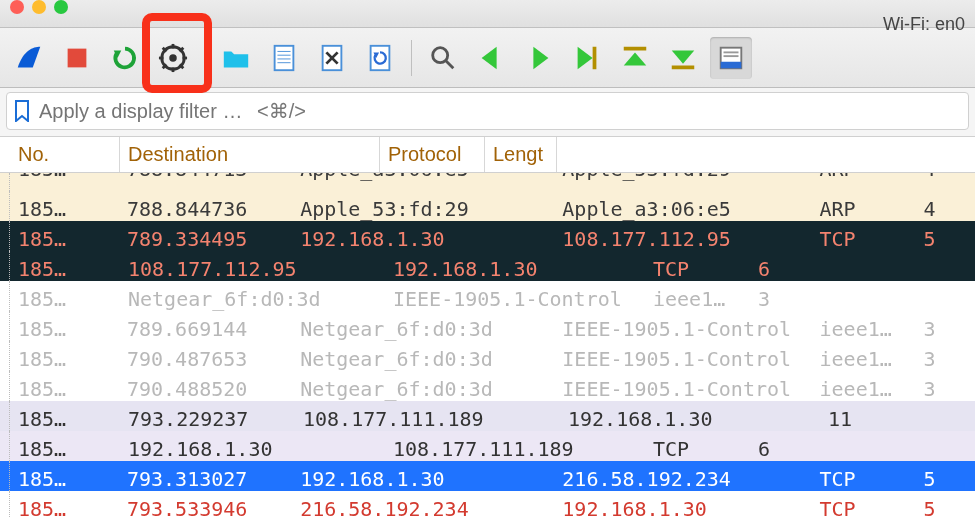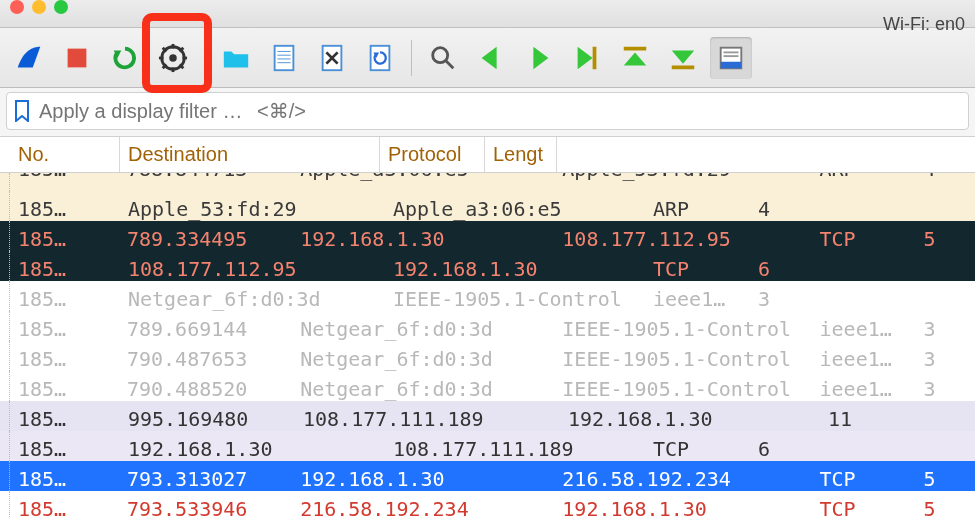--- a/index.html
+++ b/index.html
@@ -274,20 +274,21 @@
       <div class="cell col-no">185…</div>
       <div class="cell col-time">788.844713</div>
       <div class="cell col-src">Apple_a3:06:e5</div>
       <div class="cell col-dst">Apple_53:fd:29</div>
       <div class="cell col-prot">ARP</div>
       <div class="cell col-len">4</div>
     </div>
     <div class="row bg-beige">
       <div class="gutter"></div>
       <div class="cell col-no">185…</div>
+      <div class="cell col-time">788.844736</div>
       <div class="cell col-src">Apple_53:fd:29</div>
       <div class="cell col-dst">Apple_a3:06:e5</div>
       <div class="cell col-prot">ARP</div>
       <div class="cell col-len">4</div>
     </div>
     <div class="row bg-darkred">
       <div class="gutter"></div>
       <div class="cell col-no">185…</div>
       <div class="cell col-time">789.334495</div>
       <div class="cell col-src">192.168.1.30</div>
@@ -334,21 +335,21 @@
       <div class="cell col-no">185…</div>
       <div class="cell col-time">790.488520</div>
       <div class="cell col-src">Netgear_6f:d0:3d</div>
       <div class="cell col-dst">IEEE-1905.1-Control</div>
       <div class="cell col-prot">ieee1…</div>
       <div class="cell col-len">3</div>
     </div>
     <div class="row bg-lilac1">
       <div class="gutter"></div>
       <div class="cell col-no">185…</div>
-      <div class="cell col-time">995.169480</div>
+      <div class="cell col-time">793.229237</div>
       <div class="cell col-src">108.177.111.189</div>
       <div class="cell col-dst">192.168.1.30</div>
       <div class="cell col-len">11</div>
     </div>
     <div class="row bg-lilac2">
       <div class="gutter"></div>
       <div class="cell col-no">185…</div>
       <div class="cell col-src">192.168.1.30</div>
       <div class="cell col-dst">108.177.111.189</div>
       <div class="cell col-prot">TCP</div>

